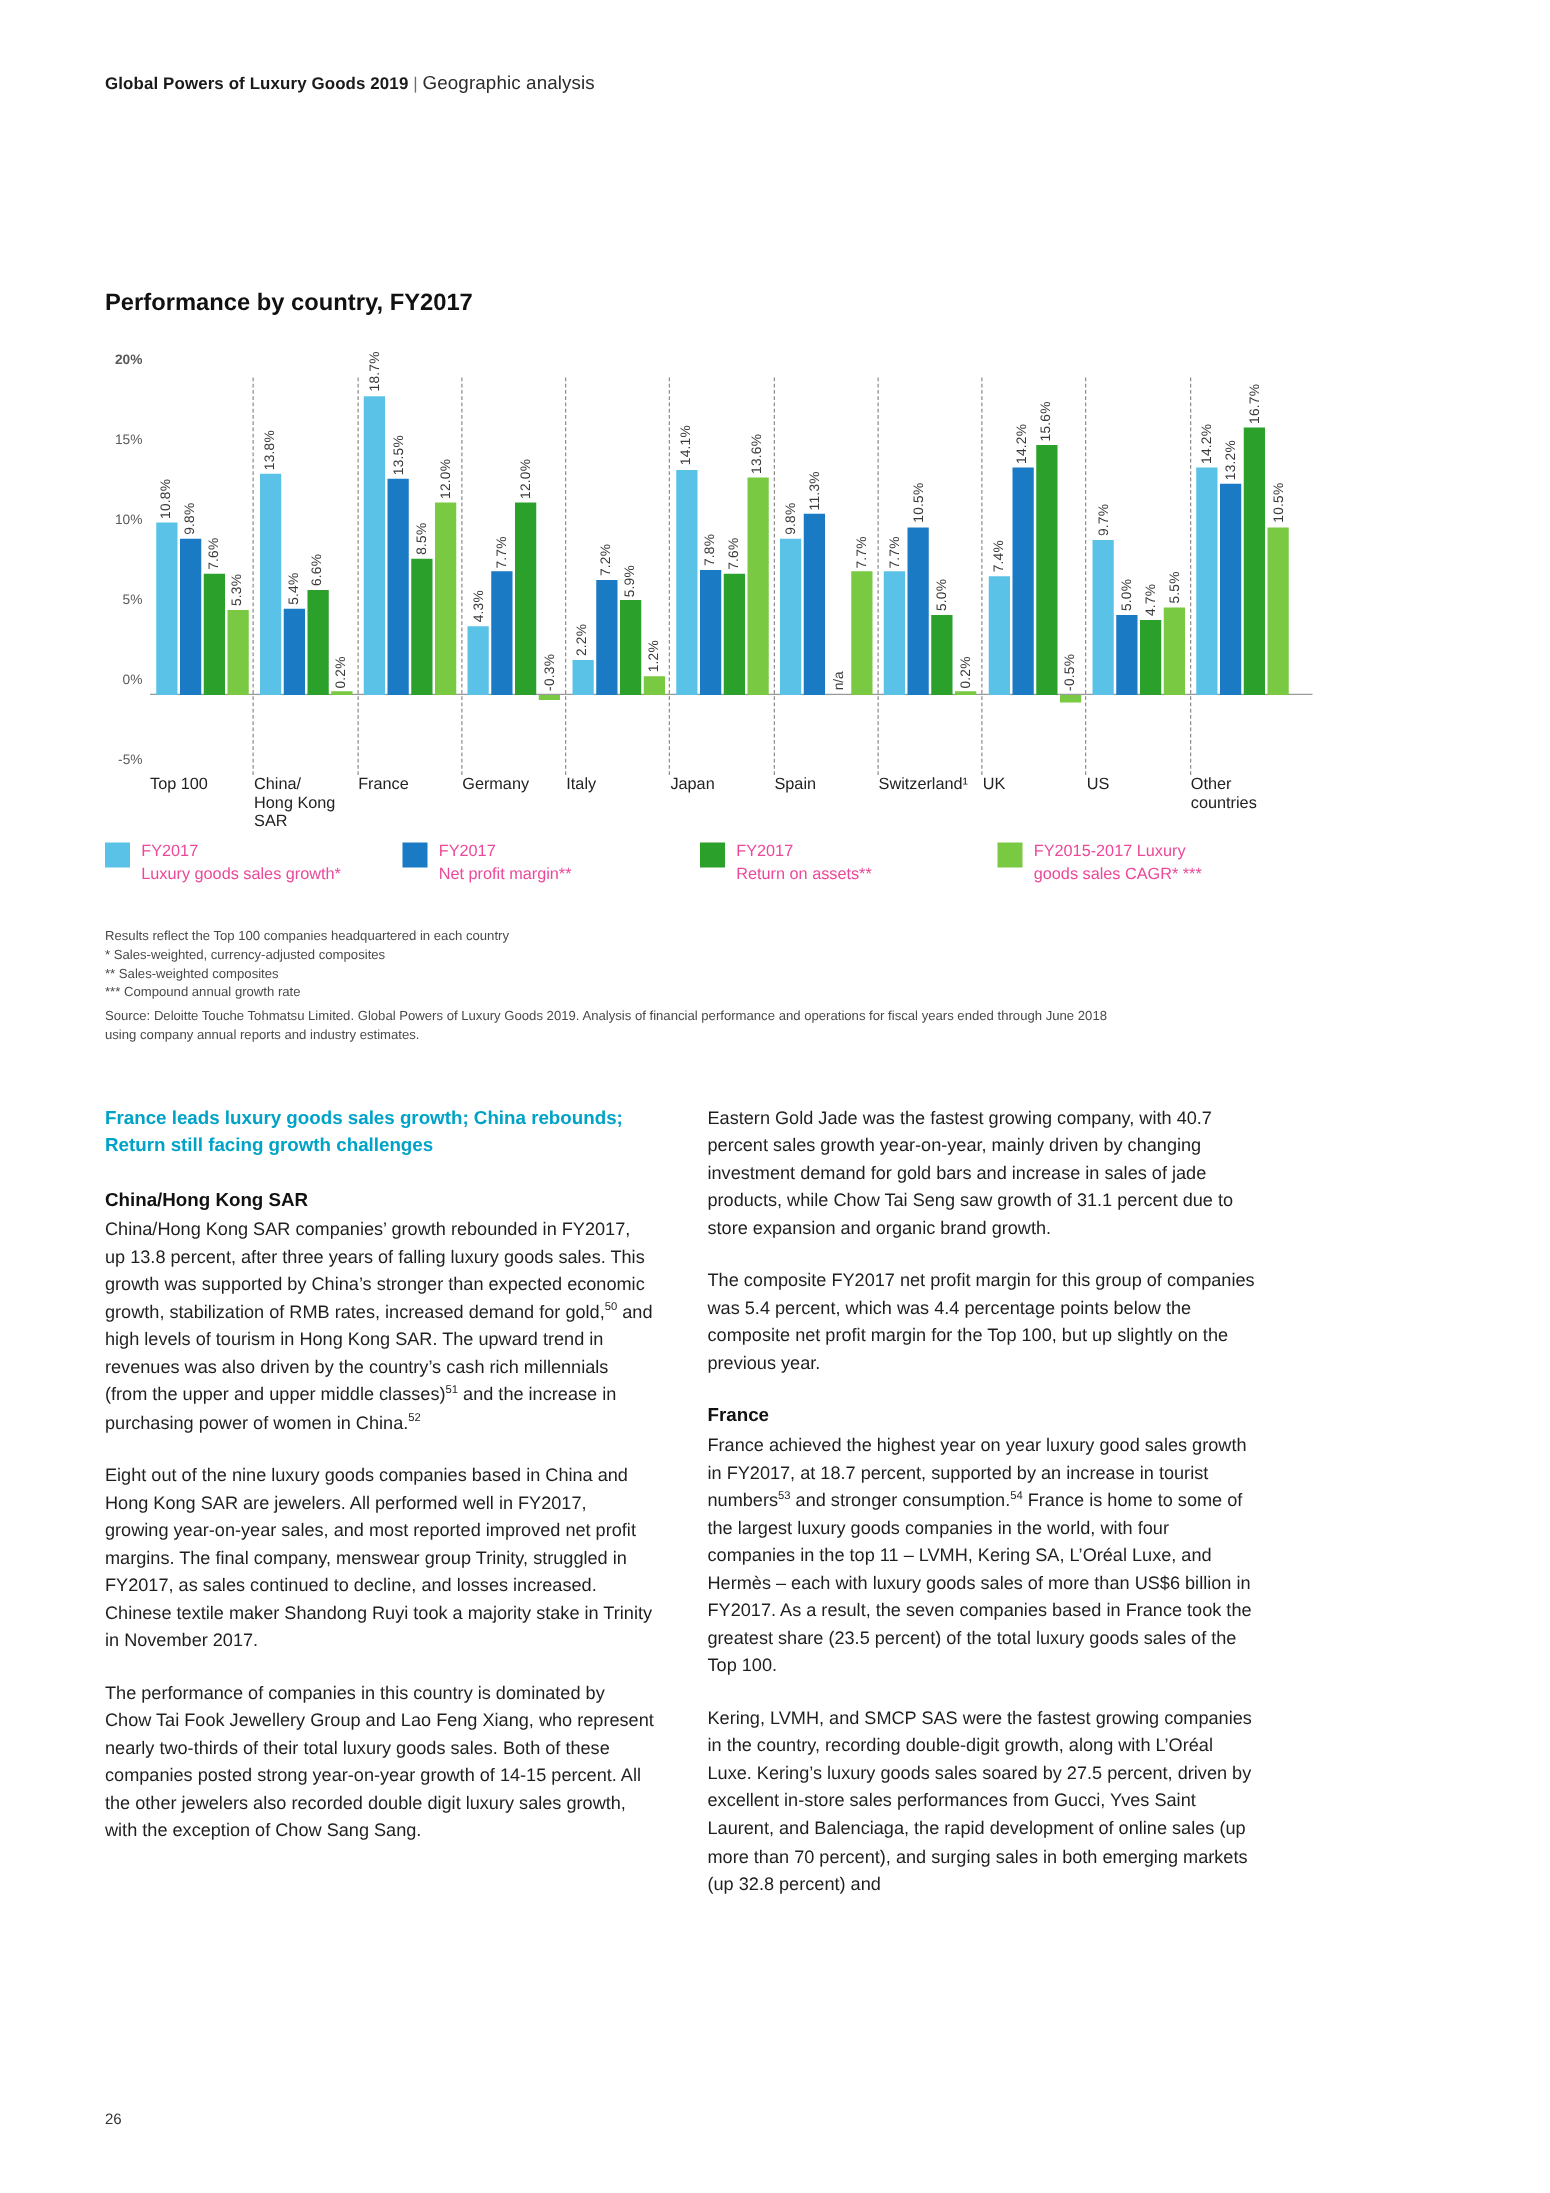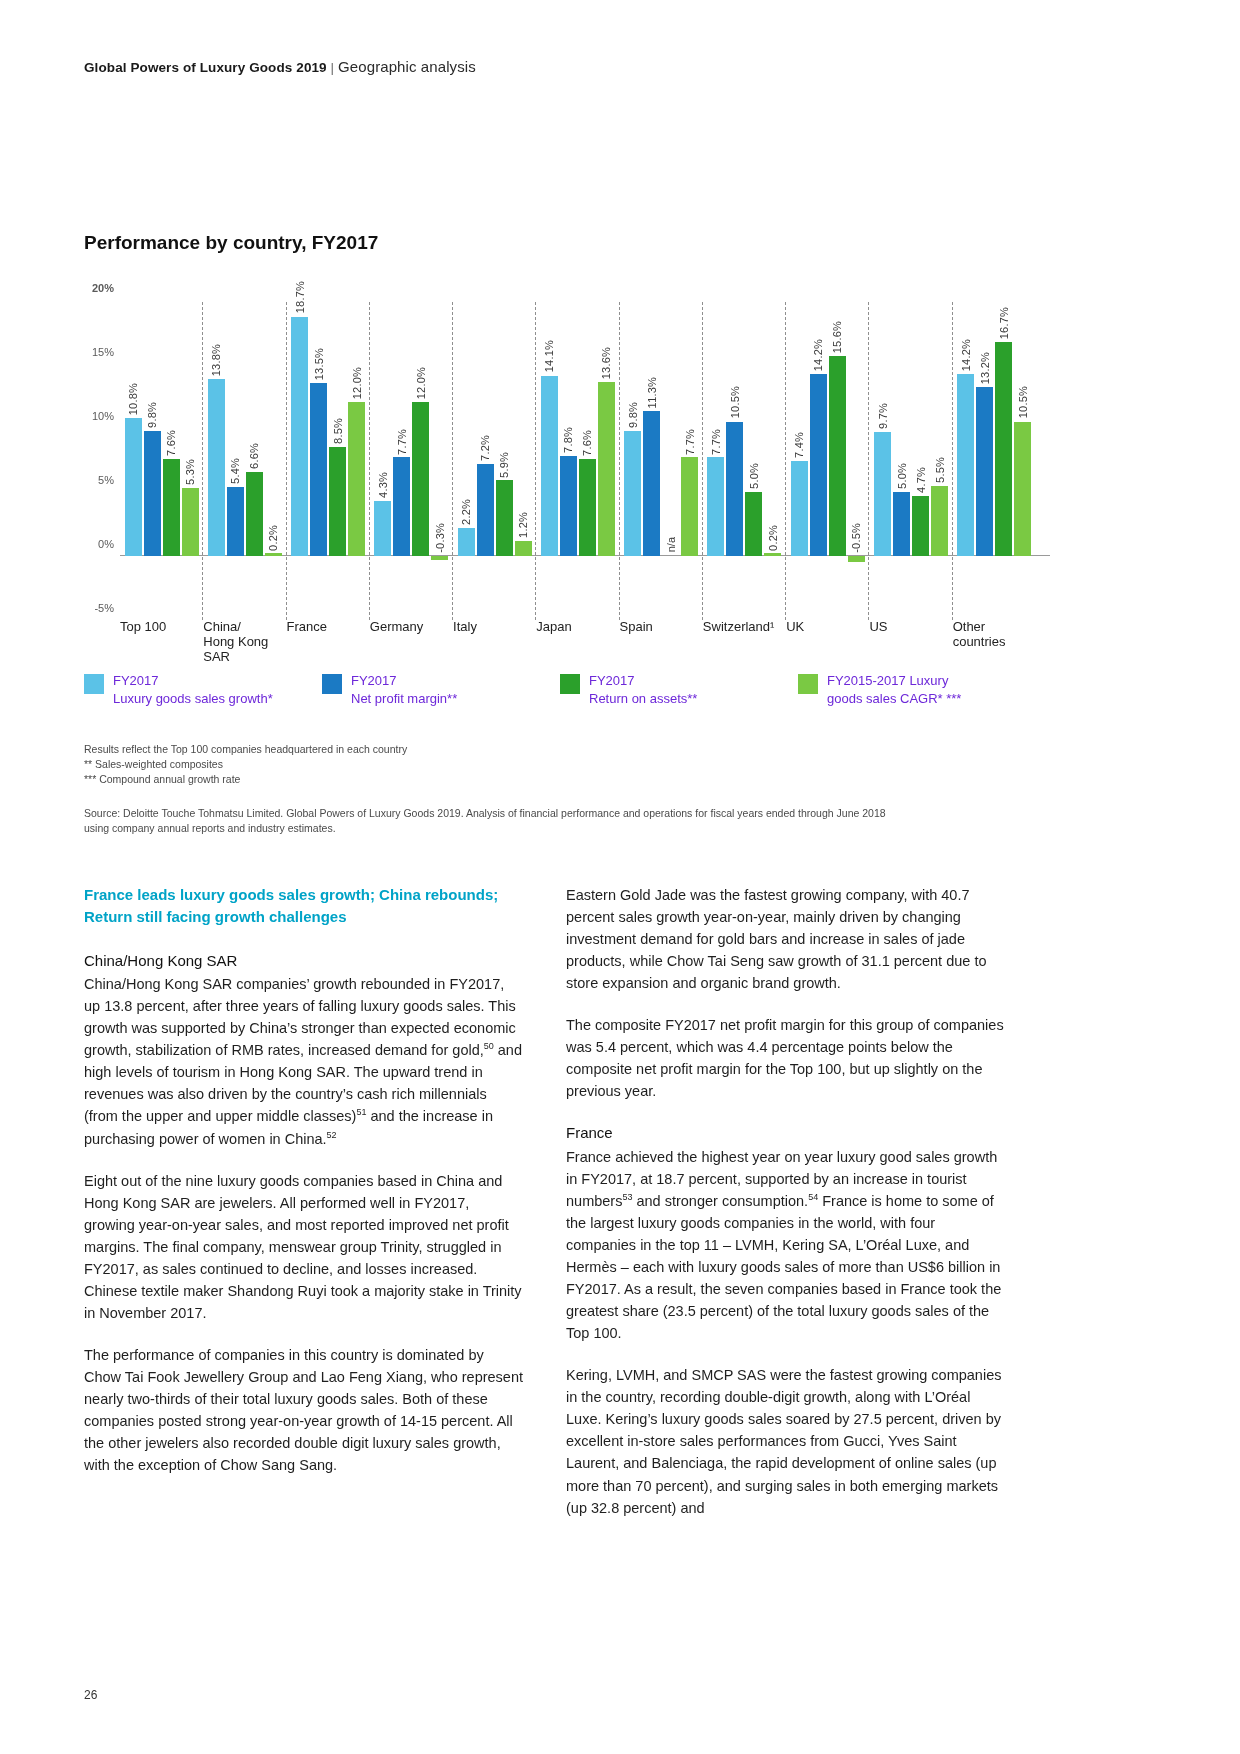--- a/index.html
+++ b/index.html
@@ -84,39 +84,39 @@
     font-size:13px; color:#222; line-height:1.15;
   }
 
   
   .legend {
     position:absolute; left:84px; top:672px; width:952px;
     display:flex;
   }
   .leg { flex:1 1 0; display:flex; align-items:flex-start; gap:9px; }
   .swatch { width:20px; height:20px; flex:0 0 20px; margin-top:2px; }
-  .legtext { font-size:13px; line-height:1.35; color:#6d28d9; }
+  .legtext { font-size:13px; line-height:1.35; color:#ec4899; }
 
   
   .notes {
     position:absolute; left:84px; top:742px; width:960px;
     font-size:10.5px; line-height:1.42; color:#4a4a4a;
   }
   .notes .sup { font-size:8px; vertical-align:super; }
   .source {
     position:absolute; left:84px; top:806px; width:960px;
     font-size:10.5px; line-height:1.42; color:#4a4a4a;
   }
 
   
   .col { position:absolute; top:884px; width:440px; font-size:14.5px; line-height:1.52; color:#1f1f1f; }
   .col.left { left:84px; }
   .col.right { left:566px; }
   .lede { color:#00a3c7; font-weight:bold; font-size:15px; line-height:1.45; margin:0 0 22px 0; }
-  .sub { font-weight:normal; font-size:15px; margin:0 0 1px 0; color:#111; }
+  .sub { font-weight:bold; font-size:15px; margin:0 0 1px 0; color:#111; }
   .p { margin:0 0 20px 0; }
   sup { font-size:9px; vertical-align:super; }
 
   .folio {
     position:absolute; left:84px; top:1688px;
     font-size:12px; color:#333;
   }
 </style>
 </head>
 <body>
@@ -404,20 +404,21 @@
         <span class="legtext">FY2017<br>Return on assets**</span>
       </div>
       <div class="leg">
         <span class="swatch" style="background: rgb(122, 201, 67);"></span>
         <span class="legtext">FY2015-2017 Luxury<br>goods sales CAGR* ***</span>
       </div>
     </div>
 
   <div class="notes">
     <div>Results reflect the Top 100 companies headquartered in each country</div>
+    <div>* Sales-weighted, currency-adjusted composites</div>
     <div>** Sales-weighted composites</div>
     <div>*** Compound annual growth rate</div>
   </div>
 
   <div class="source">
     <div>Source: Deloitte Touche Tohmatsu Limited. Global Powers of Luxury Goods 2019. Analysis of financial performance and operations for fiscal years ended through June 2018</div>
     <div>using company annual reports and industry estimates.</div>
   </div>
 
   <div class="col left">

